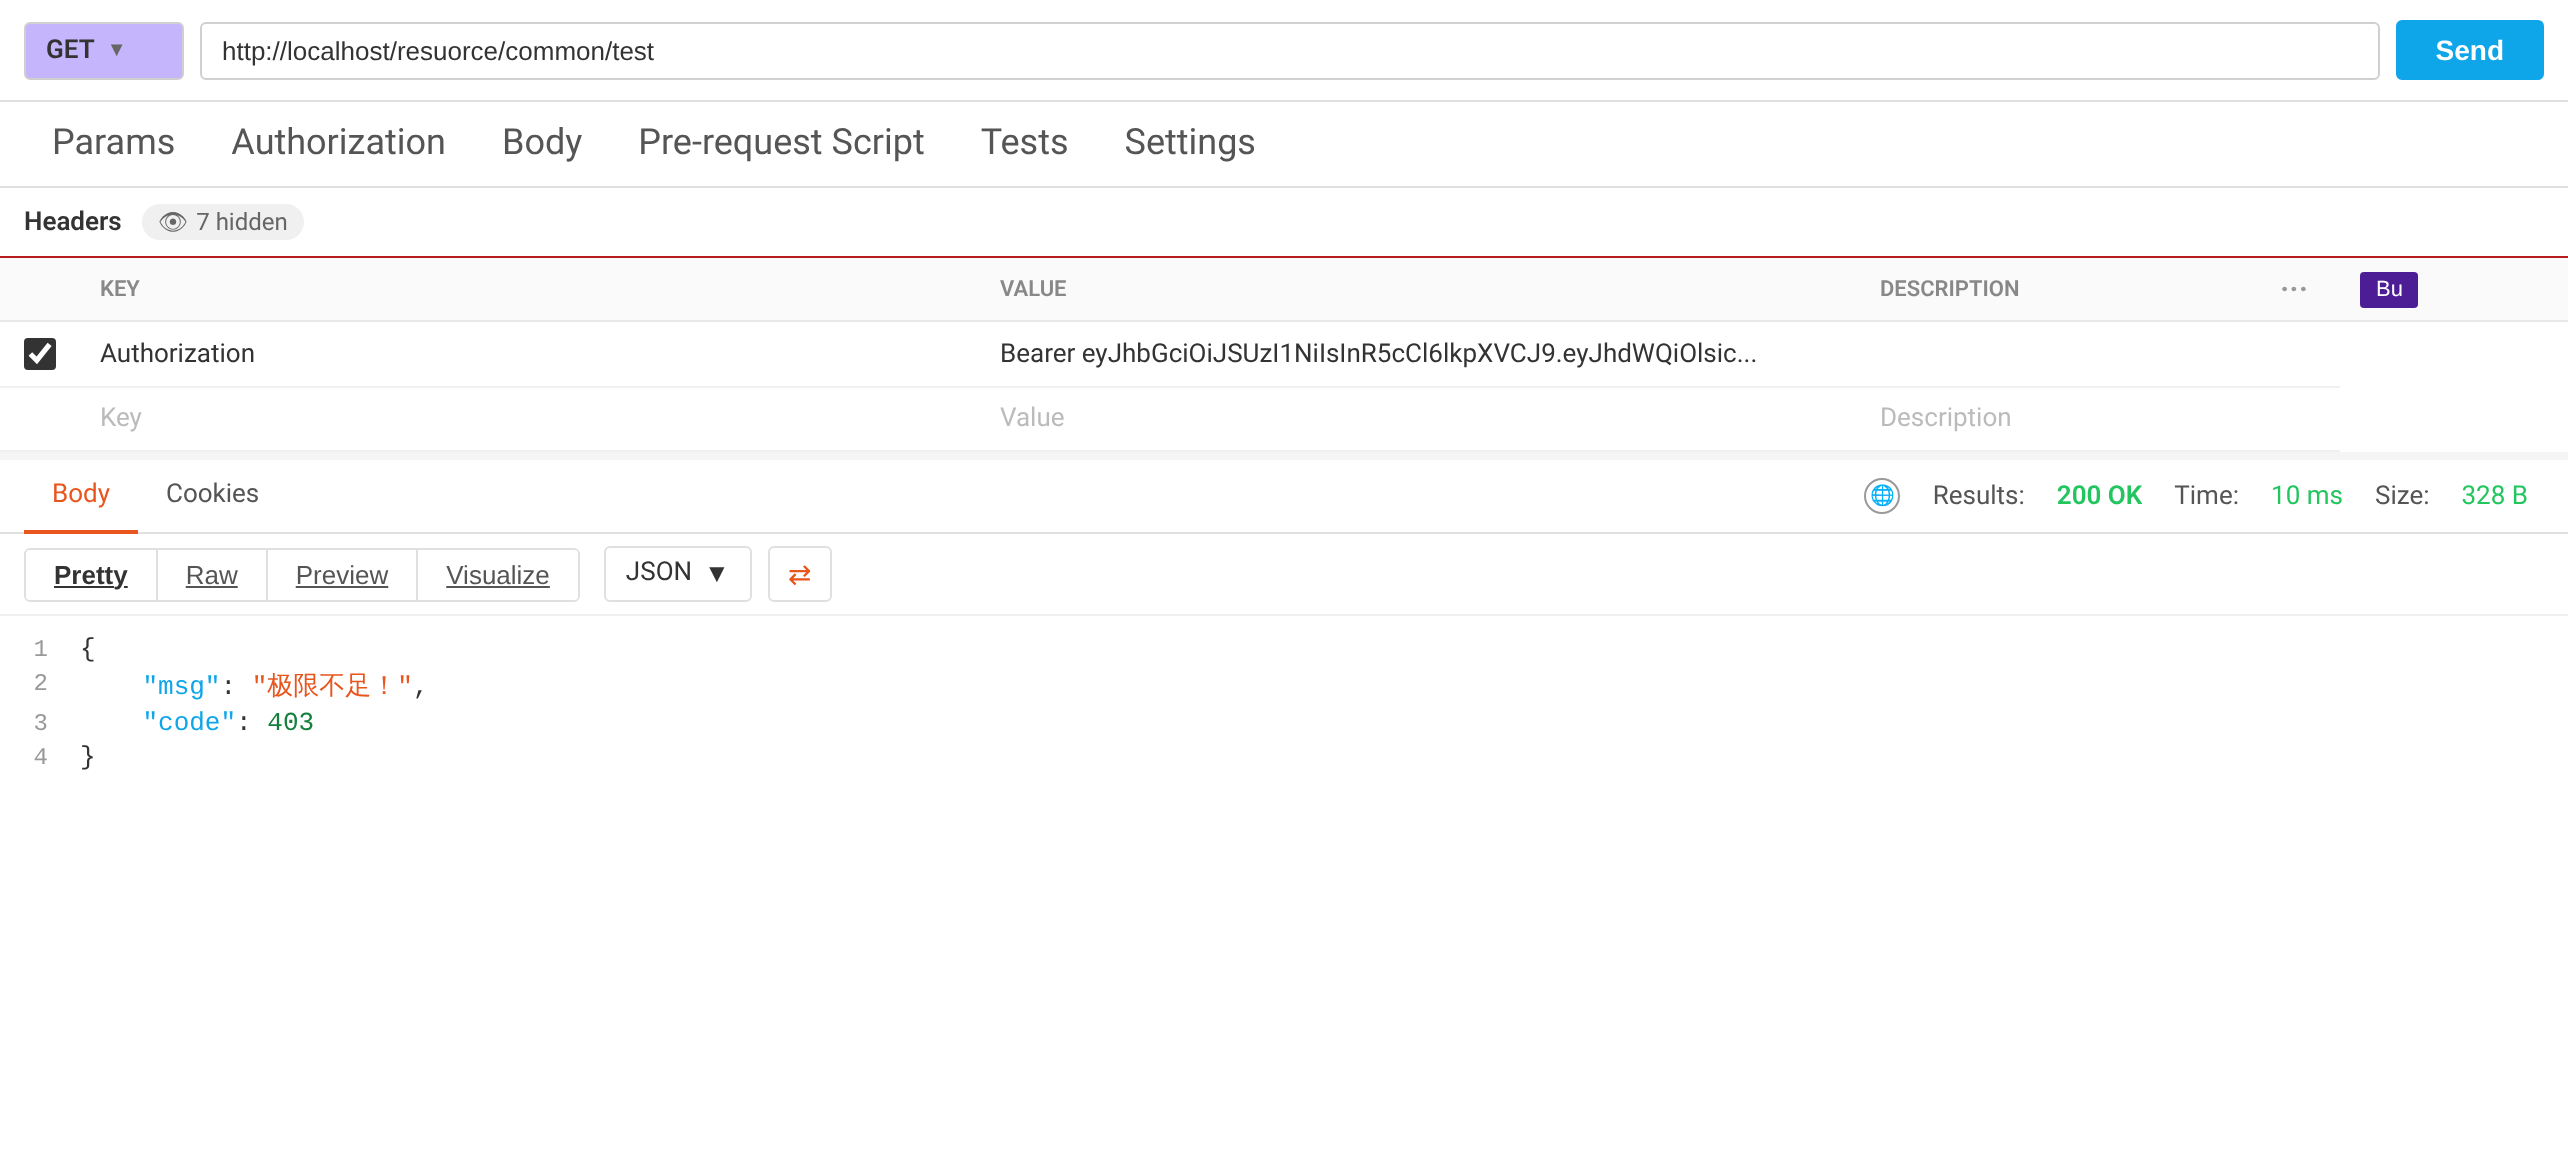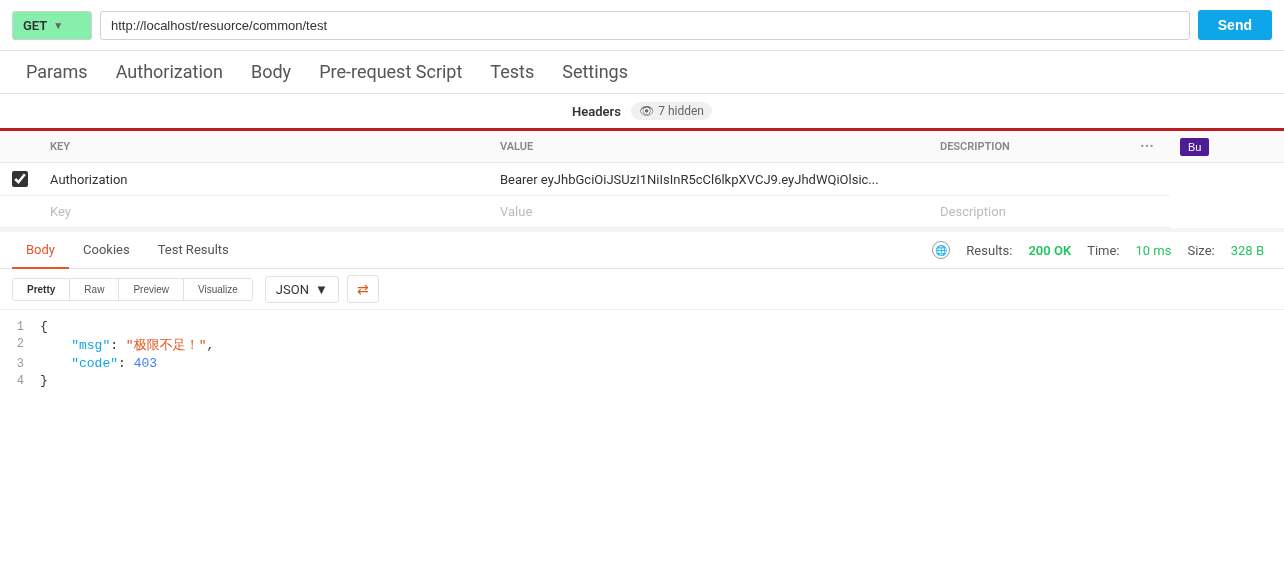--- a/index.html
+++ b/index.html
@@ -25,21 +25,21 @@
 
     .method-select {
       display: flex;
       align-items: center;
       border: 1px solid #d0d0d0;
       border-radius: 3px;
       padding: 6px 10px;
       font-size: 13px;
       font-weight: 600;
       color: #333;
-      background: #86efac;
+      background: #c4b5fd;
       cursor: pointer;
       gap: 6px;
       min-width: 80px;
     }
 
     .method-select .arrow {
       font-size: 10px;
       color: #666;
     }
 
@@ -89,22 +89,21 @@
     
     .headers-section {
       background: #fff;
     }
 
     .headers-toolbar {
       display: flex;
       align-items: center;
       padding: 8px 12px;
       gap: 10px;
-      border-bottom: 3px solid #b91c1c;
-      justify-content: center;
+      border-bottom: 1px solid #b91c1c;
     }
 
     .headers-label {
       font-size: 13px;
       font-weight: 600;
       color: #333;
     }
 
     .hidden-badge {
       display: flex;
@@ -250,26 +249,27 @@
 
     .format-btn-group {
       display: flex;
       border: 1px solid #e0e0e0;
       border-radius: 3px;
       overflow: hidden;
     }
 
     .format-btn {
       padding: 5px 14px;
-      font-size: 10px;
+      font-size: 13px;
       color: #555;
       background: #fff;
       border: none;
       border-right: 1px solid #e0e0e0;
       cursor: pointer;
+      text-decoration: underline;
     }
 
     .format-btn:last-child { border-right: none; }
     .format-btn.active { background: #fff; font-weight: 600; color: #333; }
 
     .json-select {
       display: flex;
       align-items: flex-start;
       border: 1px solid #e0e0e0;
       border-radius: 3px;
@@ -316,21 +316,21 @@
       color: #999;
       padding-right: 16px;
       user-select: none;
       font-size: 12px;
       padding-top: 1px;
     }
 
     .code-text { color: #333; }
     .json-key { color: #0ea5e9; }
     .json-string { color: #e8561e; }
-    .json-number { color: #3b82f6; }
+    .json-number { color: #15803d; }
     .json-bracket { color: #333; }
   </style>
 </head>
 <body>
 
 <div class="url-bar">
   <div class="method-select">
     <span>GET</span>
     <span class="arrow">▼</span>
   </div>
@@ -404,21 +404,20 @@
       </tr>
     </tbody>
   </table>
 </div>
 
 <div class="response-section">
   <div class="resp-tabs-bar">
     <div class="resp-tabs">
       <div class="resp-tab active">Body</div>
       <div class="resp-tab">Cookies</div>
-      <div class="resp-tab">Test Results</div>
     </div>
     <div class="resp-status-bar">
       <div class="globe-icon">🌐</div>
       <span>Results:</span>
       <span class="status-ok">200 OK</span>
       <span>Time:</span>
       <span class="time-val">10 ms</span>
       <span>Size:</span>
       <span class="size-val">328 B</span>
     </div>

